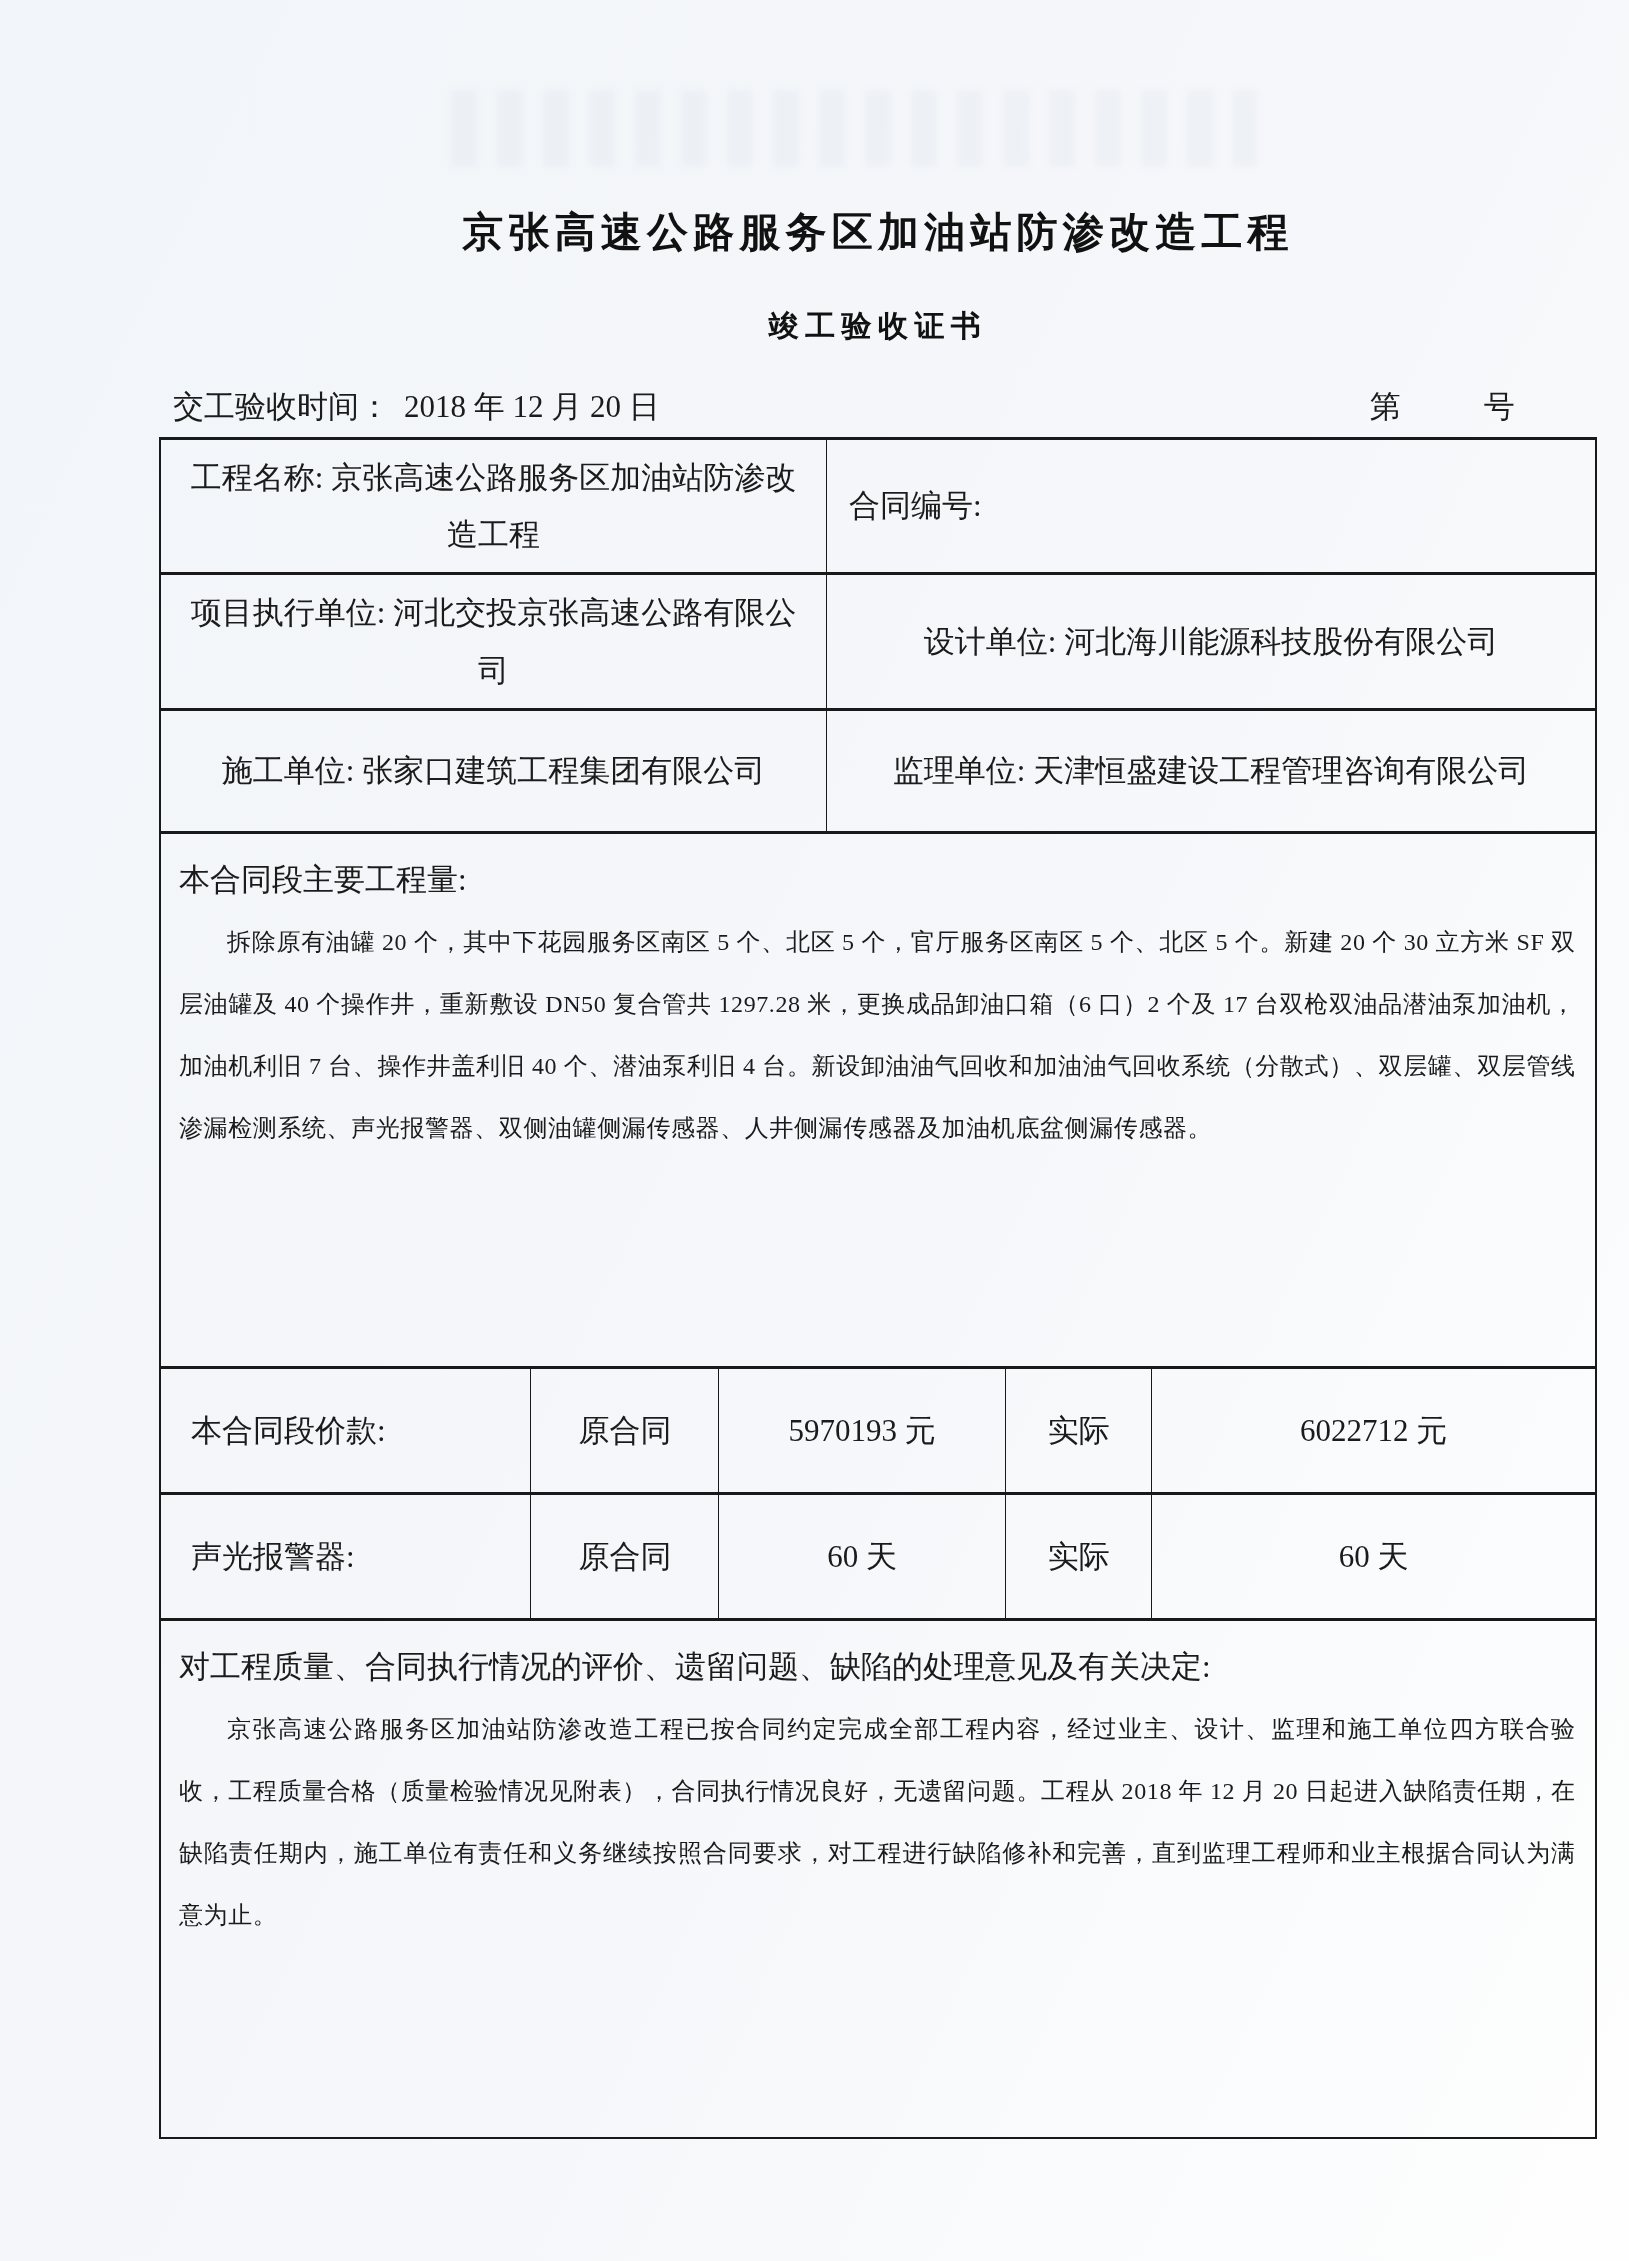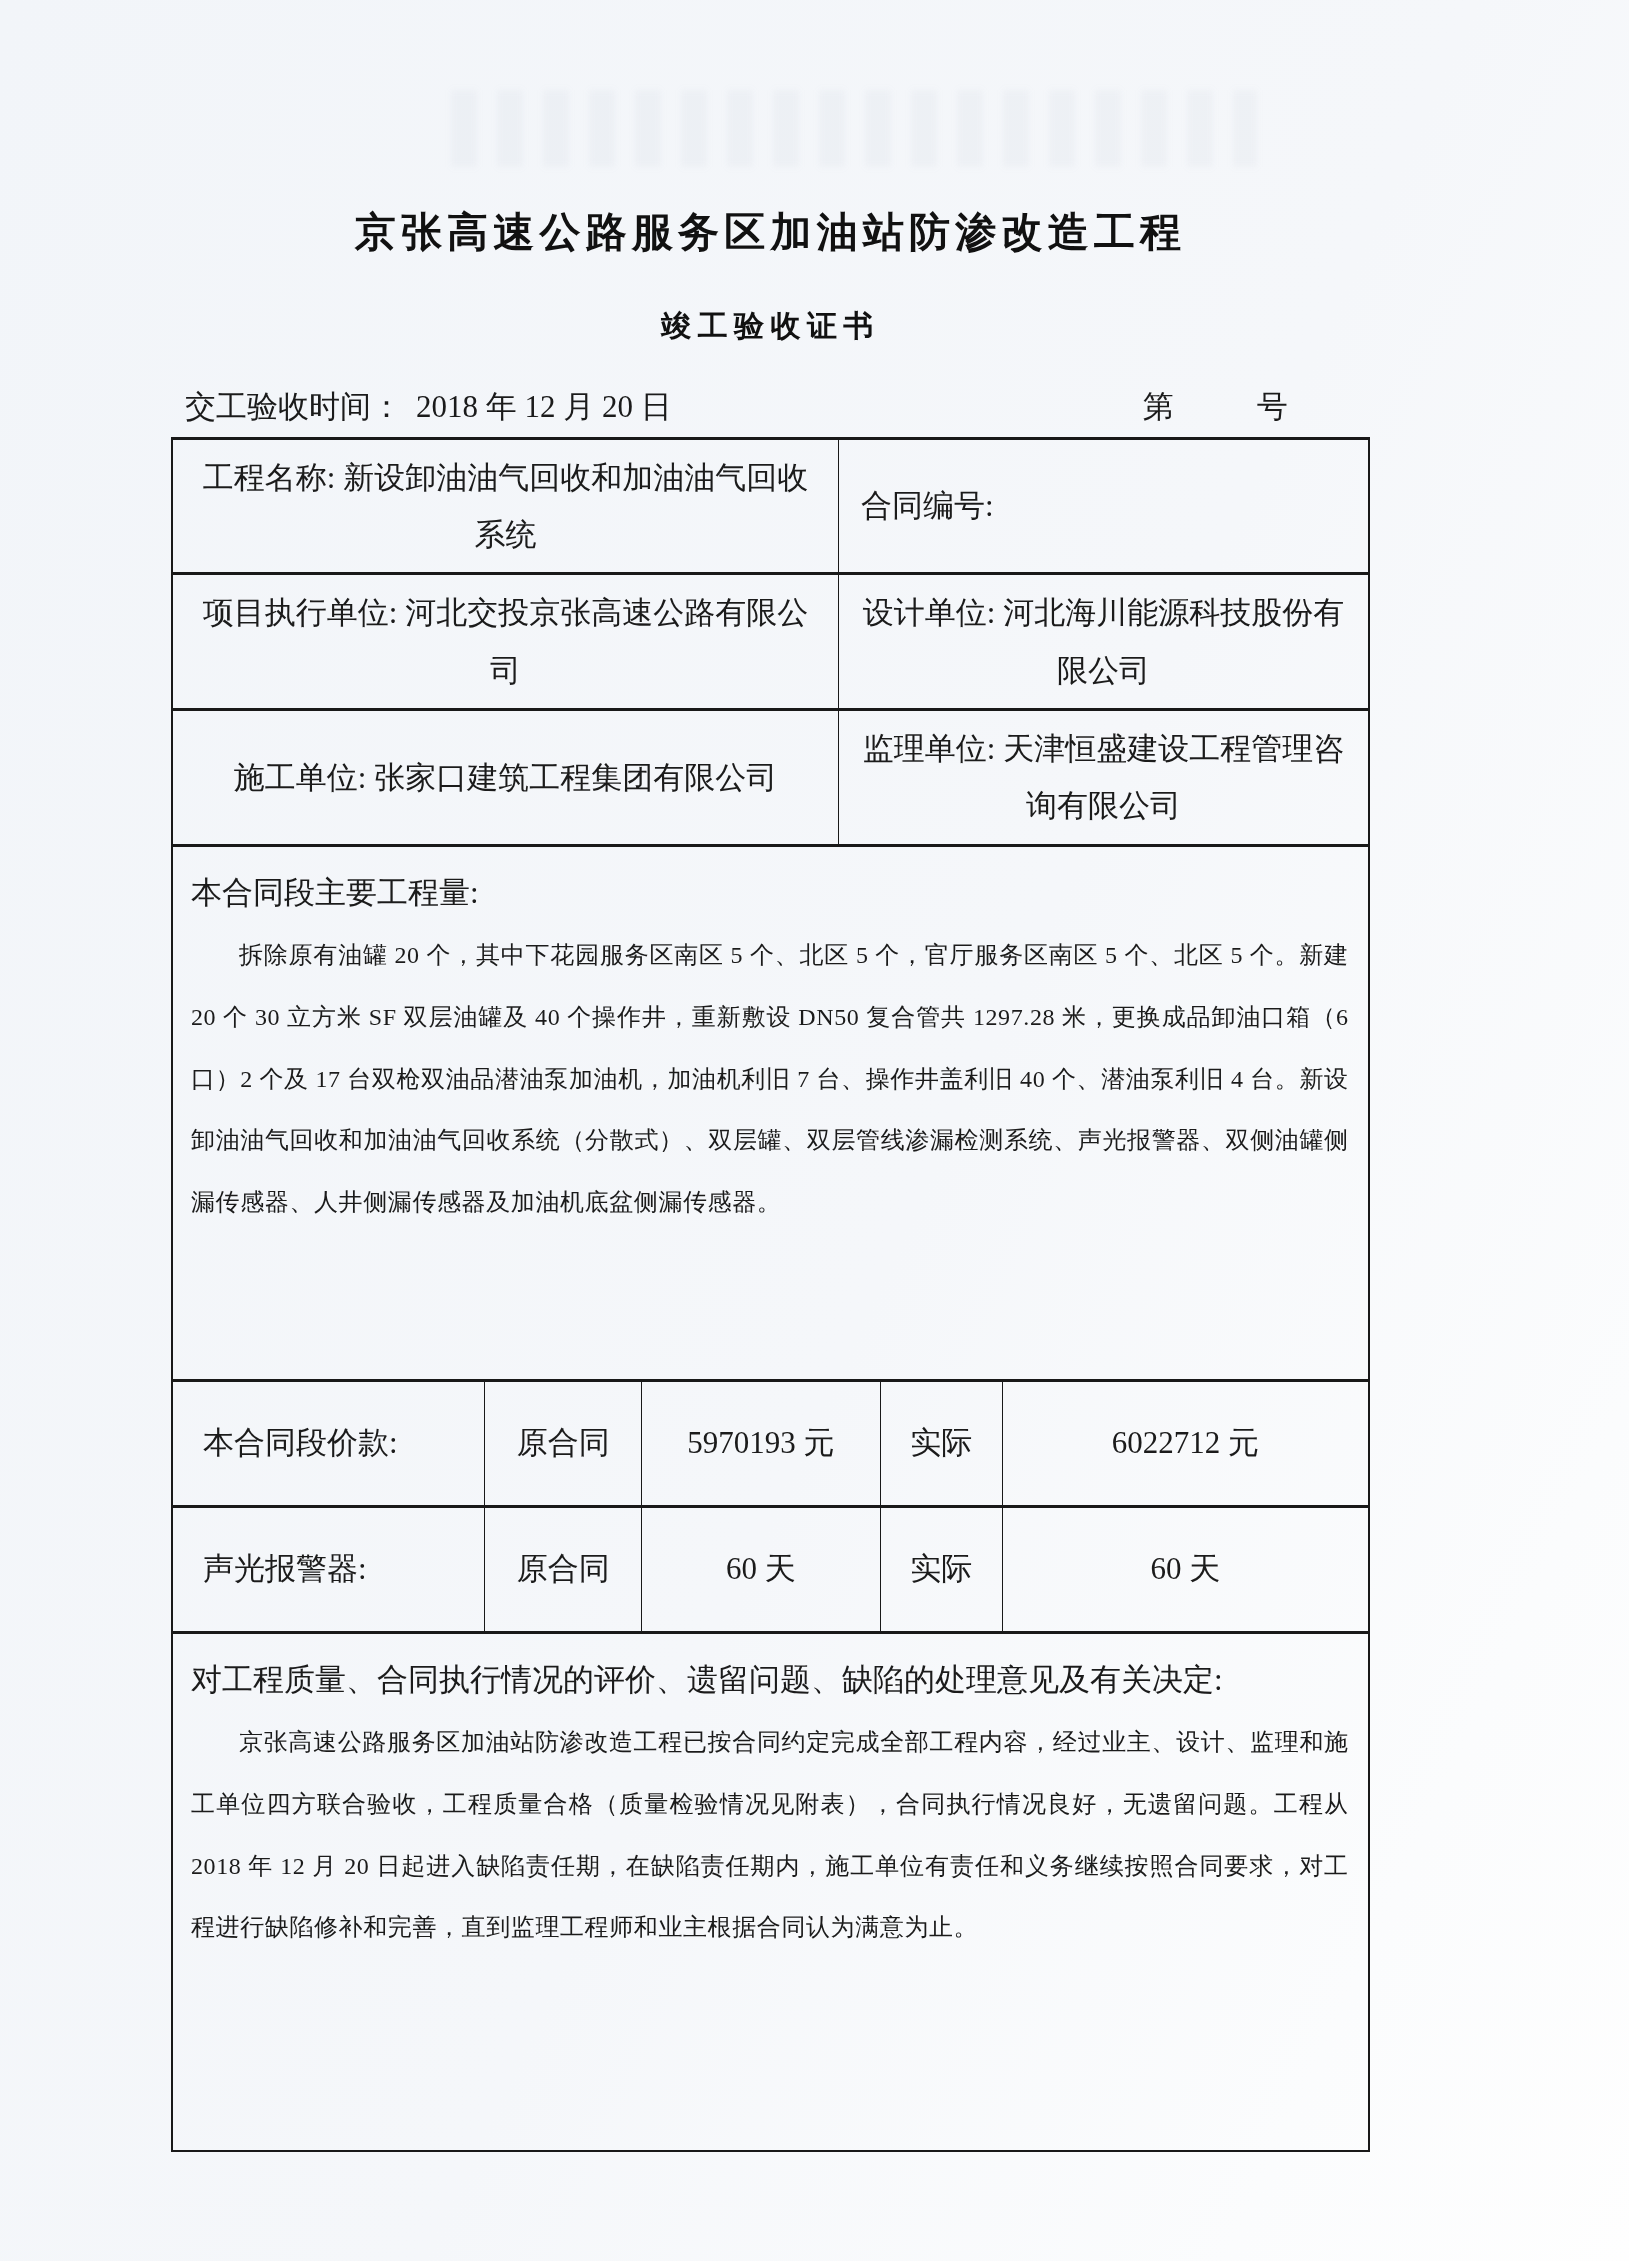--- a/index.html
+++ b/index.html
@@ -11,23 +11,23 @@
   }
   .sheet {
     position: relative;
     width: 1630px;
     height: 2261px;
     background: linear-gradient(115deg, #f2f5f9 0%, #f5f7fa 55%, #fbfcfd 85%, #fefefe 100%);
     overflow: hidden;
   }
   .content {
     position: absolute;
-    left: 171px;
+    left: 159px;
     top: 193px;
-    width: 1199px;
+    width: 1438px;
   }
   .doc-title {
     font-family: "Liberation Sans", "DejaVu Sans", sans-serif;
     font-weight: 700;
     font-size: 41px;
     letter-spacing: 5.2px;
     text-align: center;
     color: #111;
     margin-top: 11.6px;
   }
@@ -129,21 +129,21 @@
       <span class="ht-label">交工验收时间：</span>
       <span class="ht-value">2018 年 12 月 20 日</span>
       <span class="spacer"></span>
       <span class="doc-no-prefix">第</span>
       <span class="doc-no-suffix">号</span>
     </div>
 
     <div class="doc-table">
 
       <div class="t-row info-row row-1">
-        <div class="cell info-left">工程名称: 新设卸油油气回收和加油油气回收系统</div>
+        <div class="cell info-left">工程名称: 京张高速公路服务区加油站防渗改造工程</div>
         <div class="cell info-right v-sep align-left">合同编号:</div>
       </div>
 
       <div class="t-row info-row row-2">
         <div class="cell info-left">项目执行单位: 河北交投京张高速公路有限公司</div>
         <div class="cell info-right v-sep">设计单位: 河北海川能源科技股份有限公司</div>
       </div>
 
       <div class="t-row info-row row-3">
         <div class="cell info-left">施工单位: 张家口建筑工程集团有限公司</div>

